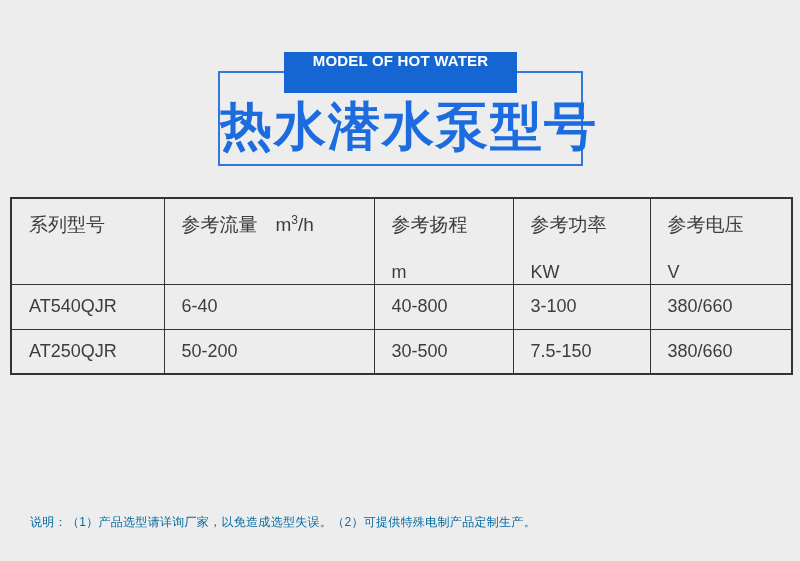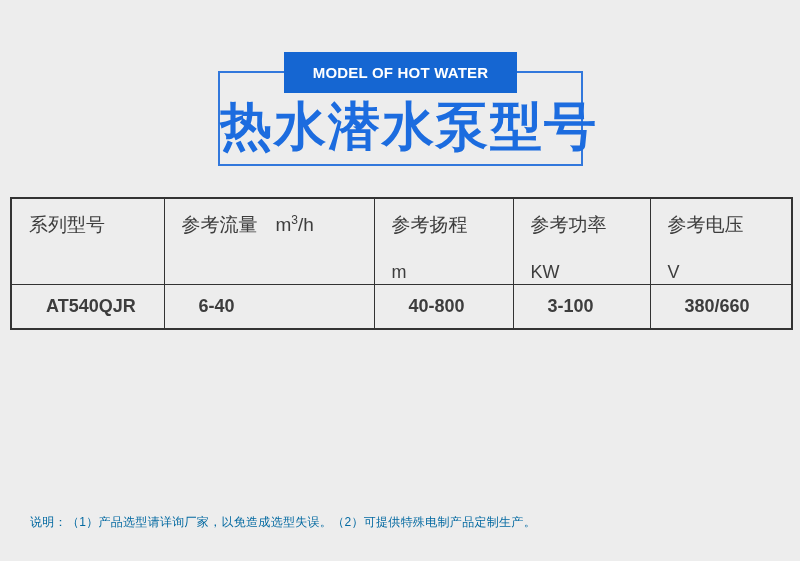--- a/index.html
+++ b/index.html
@@ -9,21 +9,21 @@
     font-family: "Liberation Sans", sans-serif;
     position: relative;
     overflow: hidden;
   }
   .banner {
     position: absolute;
     left: 284px; top: 52px;
     width: 233px; height: 41px;
     background: #1566d2;
     z-index: 2;
-    display: flex; flex-direction: column; justify-content: center;
+    display: flex; flex-direction: row; justify-content: center;
   }
   .banner-line {
     color: #ffffff;
     font-size: 15px;
     font-weight: bold;
     line-height: 17px;
     text-align: center;
     letter-spacing: 0.2px;
     white-space: nowrap;
   }
@@ -60,24 +60,24 @@
   }
   table.spec th {
     height: 86px;
     font-weight: normal;
     vertical-align: top;
     padding: 13px 6px 0 17px;
     font-size: 19px;
   }
   table.spec td {
     height: 45px;
-    padding: 0 6px 0 34px;
+    padding: 0 6px 0 17px;
     font-size: 18px;
     vertical-align: middle;
-    font-weight: bold;
+    font-weight: normal;
   }
   .h-unit {
     margin-top: 24px;
     font-size: 18px;
   }
   .h-inline-unit { margin-left: 18px; }
   .h-inline-unit sup { font-size: 12px; }
   .note {
     position: absolute;
     left: 30px; top: 514px;
@@ -129,16 +129,23 @@
     </tr>
   </thead>
   <tbody>
     <tr>
       <td>AT540QJR</td>
       <td>6-40</td>
       <td>40-800</td>
       <td>3-100</td>
       <td>380/660</td>
     </tr>
+    <tr>
+      <td>AT250QJR</td>
+      <td>50-200</td>
+      <td>30-500</td>
+      <td>7.5-150</td>
+      <td>380/660</td>
+    </tr>
   </tbody>
 </table>
 
 <div class="note">说明：（1）产品选型请详询厂家，以免造成选型失误。（2）可提供特殊电制产品定制生产。</div>
 
 </body></html>

